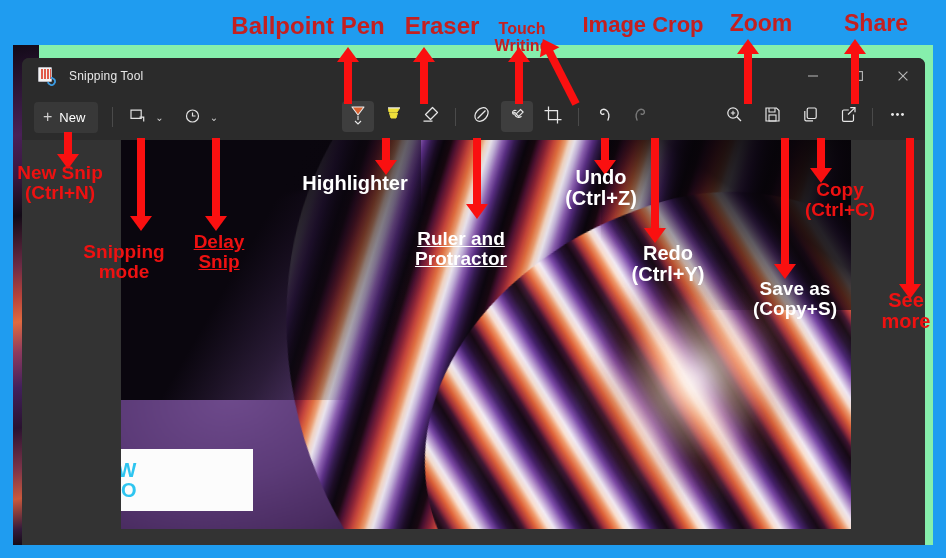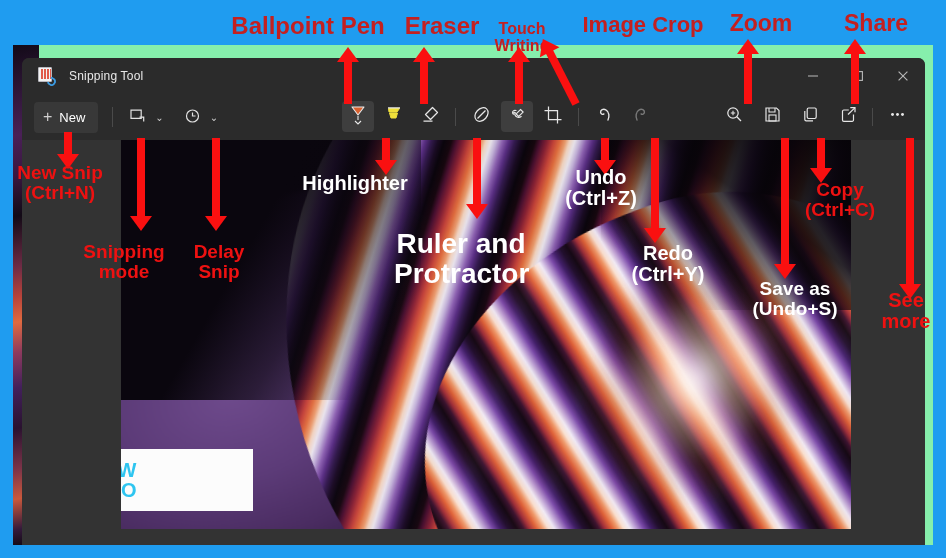--- a/index.html
+++ b/index.html
@@ -612,36 +612,36 @@
     <div class="arrow down" style="left:906px; top:138px; width:8px; height:148px;">
         <span class="head"></span>
       </div>
 
     <div class="ann-label ann-red" style="left:4px; top:163px; width:112px; font-size:19px;">New Snip
 (Ctrl+N)</div>
 
     <div class="ann-label ann-red" style="left:66px; top:242px; width:116px; font-size:19px;">Snipping
 mode</div>
 
-    <div class="ann-label ann-red" style="left:180px; top:242px; width:78px; font-size:19px;">Delay
+    <div class="ann-label ann-red" style="left:180px; top:232px; width:78px; font-size:19px;text-decoration:underline;">Delay
 Snip</div>
 
     <div class="ann-label ann-white" style="left:288px; top:173px; width:134px; font-size:20px;">Highlighter</div>
 
-    <div class="ann-label ann-white" style="left:394px; top:229px; width:134px; font-size:28px;">Ruler and
+    <div class="ann-label ann-white" style="left:394px; top:229px; width:134px; font-size:19px;text-decoration:underline;">Ruler and
 Protractor</div>
 
     <div class="ann-label ann-white" style="left:549px; top:167px; width:104px; font-size:20px;">Undo
 (Ctrl+Z)</div>
 
     <div class="ann-label ann-white" style="left:615px; top:243px; width:106px; font-size:20px;">Redo
 (Ctrl+Y)</div>
 
     <div class="ann-label ann-white" style="left:745px; top:279px; width:100px; font-size:19px;">Save as
-(Undo+S)</div>
+(Copy+S)</div>
 
     <div class="ann-label ann-red" style="left:790px; top:180px; width:100px; font-size:19px;">Copy
 (Ctrl+C)</div>
 
     <div class="ann-label ann-red" style="left:866px; top:290px; width:80px; font-size:20px;">See
 more</div>
 
   </div>
 </div>
 

